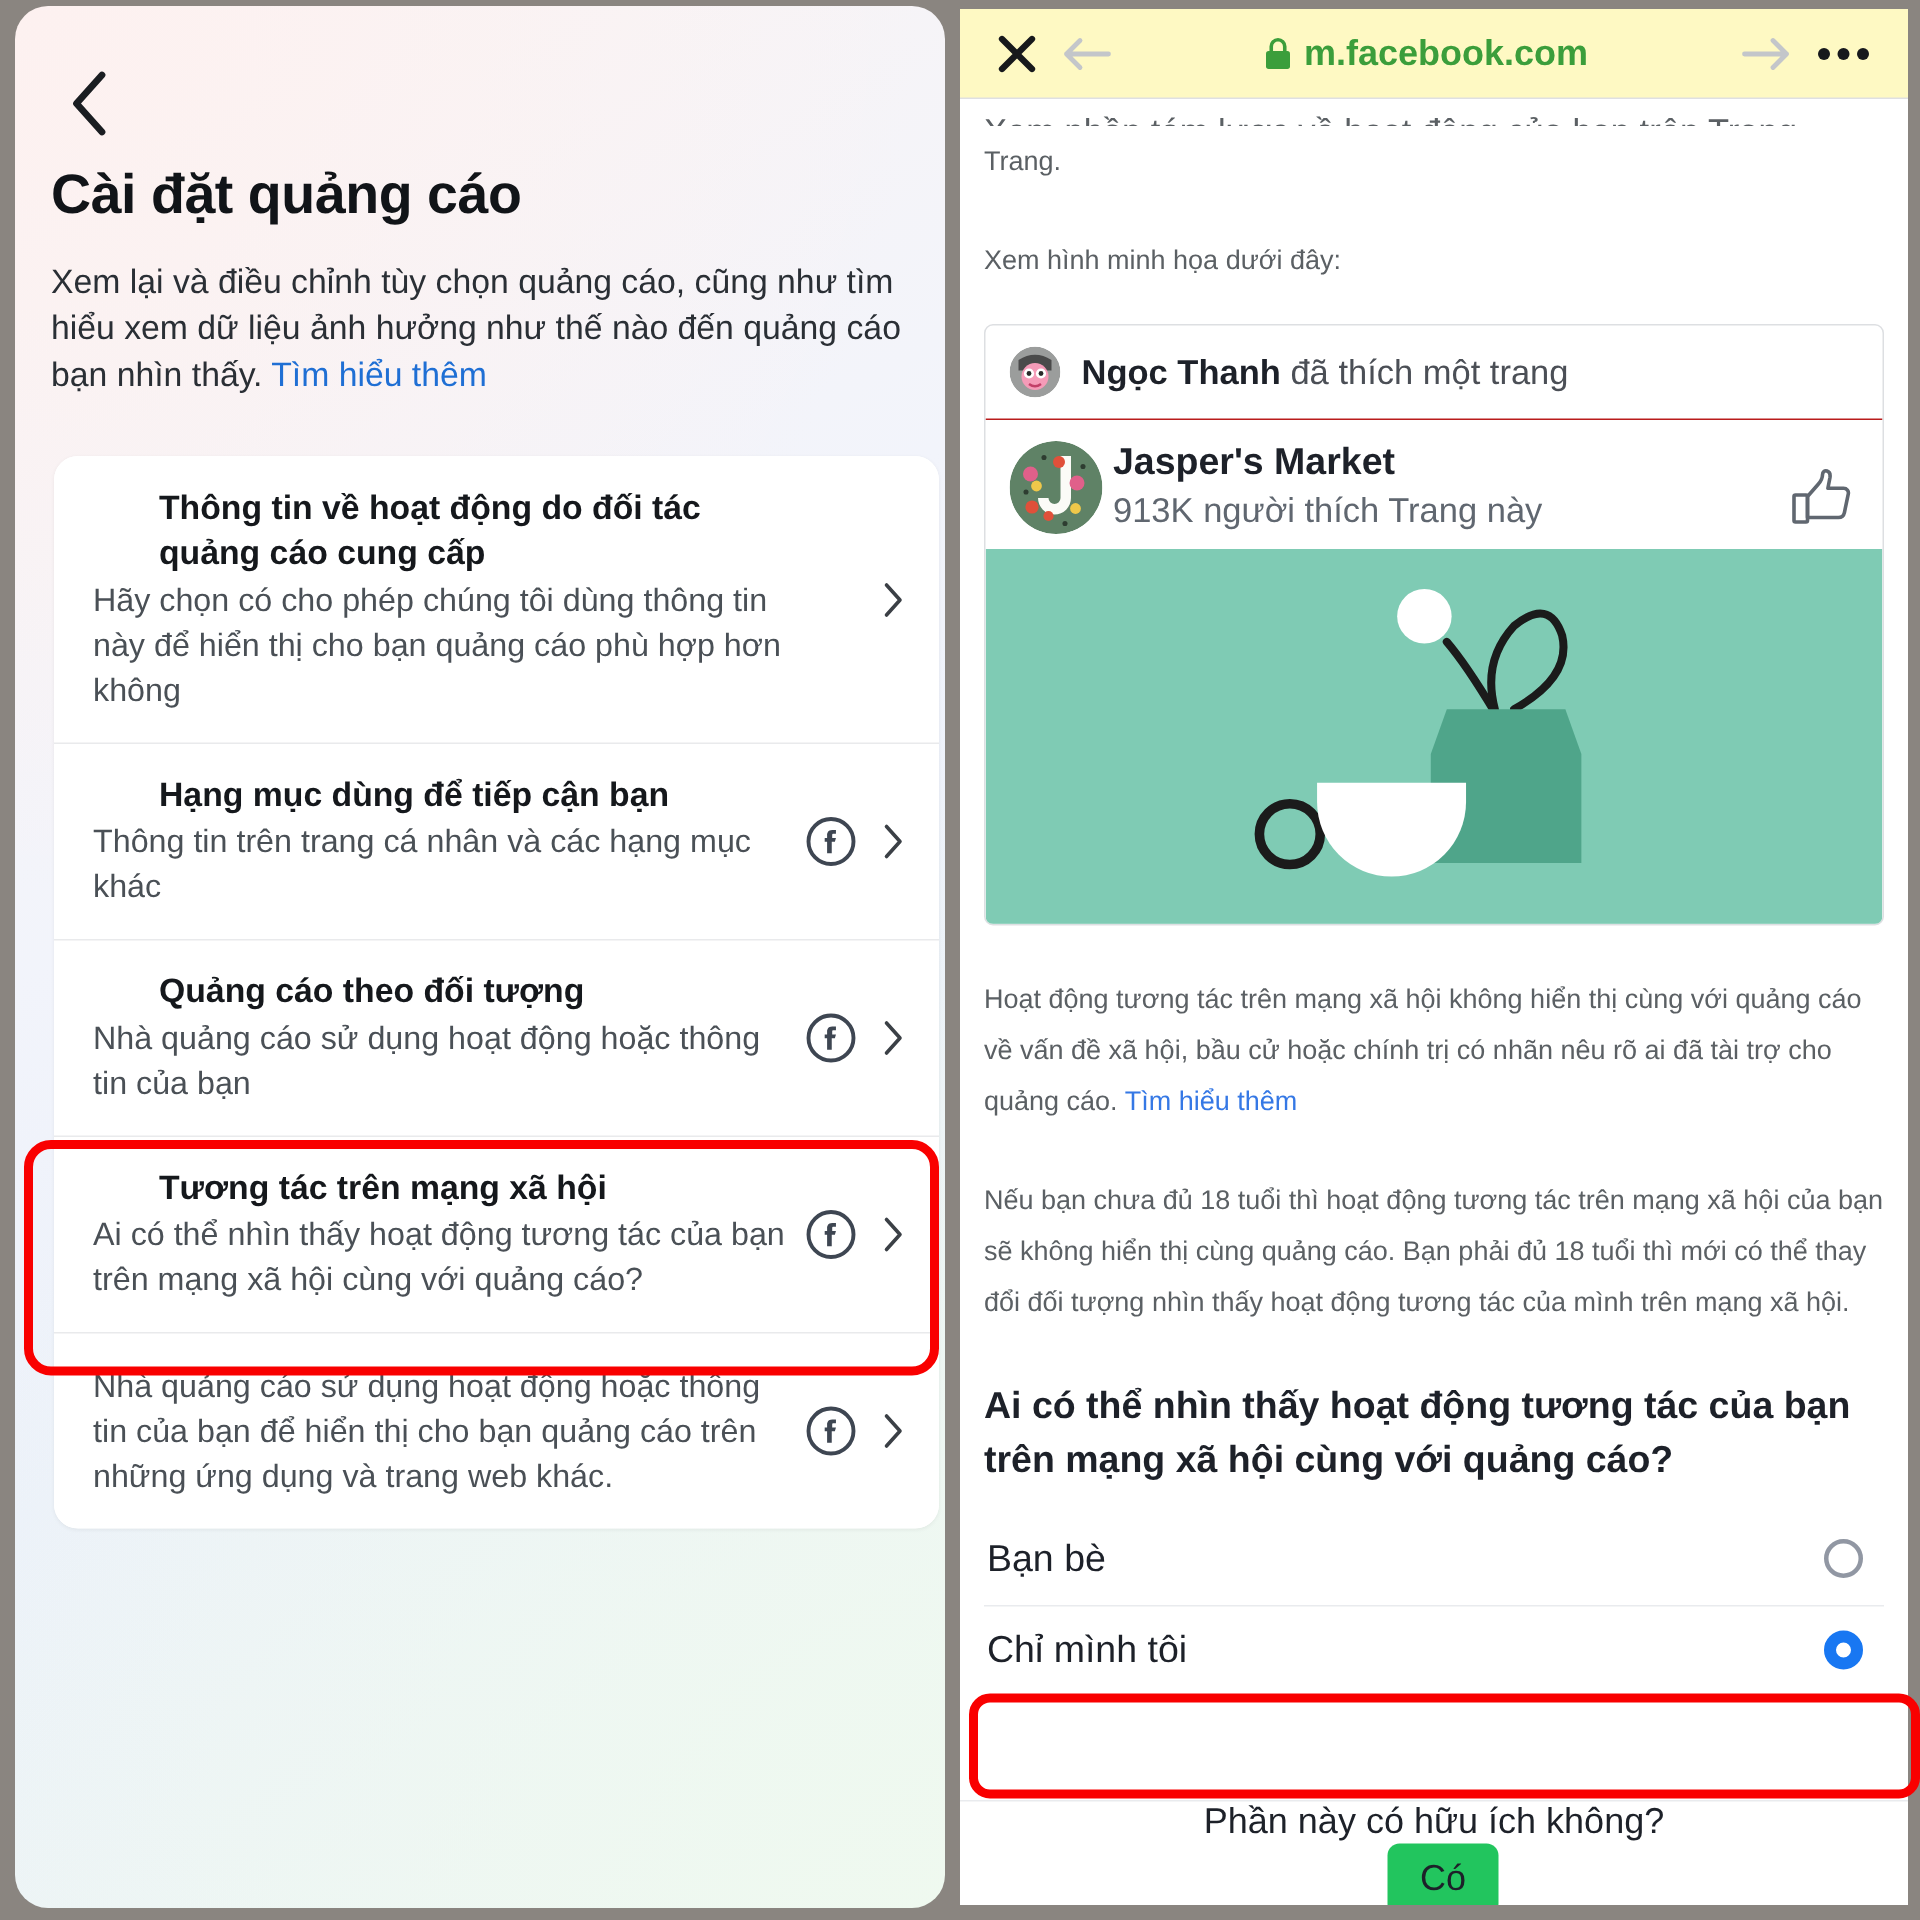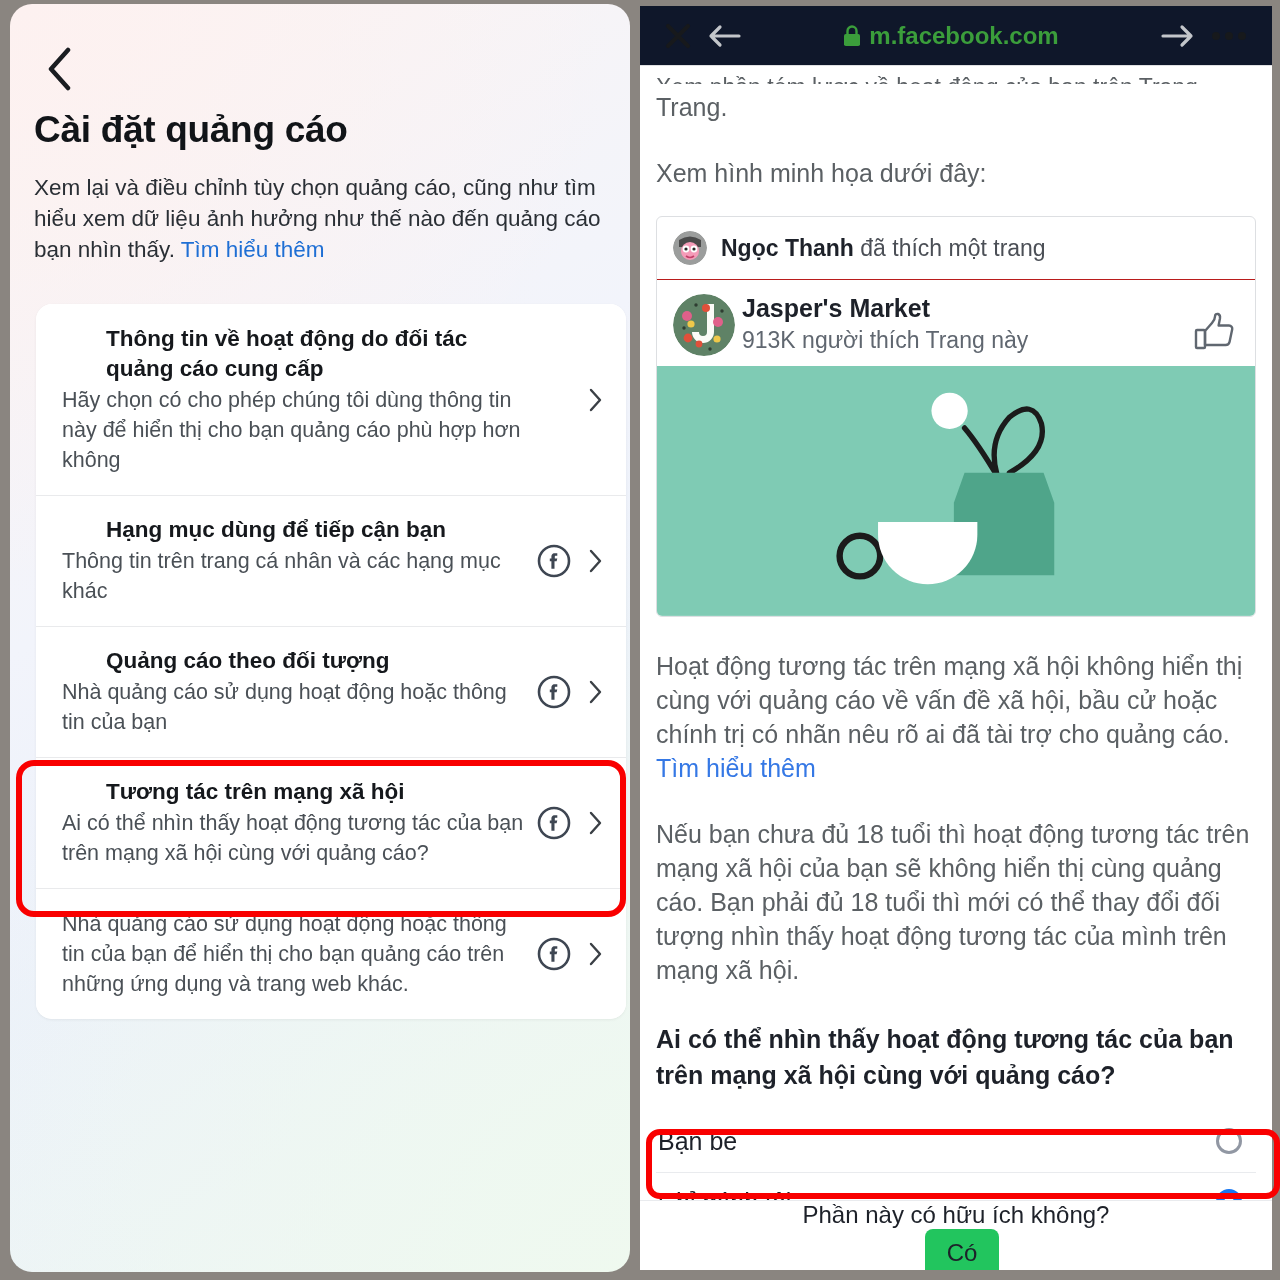--- a/index.html
+++ b/index.html
@@ -89,39 +89,39 @@
     position: relative;
     width: 632px; height: 1264px;
     background: #fff;
     overflow: hidden;
   }
   .browser-bar {
     position: relative;
     height: 60px;
     display: flex; align-items: center;
     padding: 0 18px;
-    background: #0f172a;
+    background: #fef9c3;
     border-bottom: 1px solid #dfe0e2;
   }
   .bb-close { width: 40px; display: flex; align-items: center; justify-content: center; }
   .bb-arrow { width: 52px; display: flex; align-items: center; justify-content: center; }
   .bb-url {
     flex: 1; display: flex; align-items: center; justify-content: center; gap: 8px;
     font-size: 24px; font-weight: bold; color: #3b9e3b;
   }
   .bb-dots { width: 50px; display: flex; align-items: center; justify-content: center; gap: 5px; }
   .bb-dots i { width: 8px; height: 8px; border-radius: 50%; background: #17191c; display: block; }
 
   .web-body { position: relative; padding: 0 16px; }
   .clipped-line {
     height: 14px; overflow: hidden; margin-top: 4px;
     font-size: 23px; color: #5b6064; line-height: 34px;
   }
   .para {
-    font-size: 25px; line-height: 34px; color: #5b6064;
+    font-size: 18px; line-height: 34px; color: #5b6064;
     margin-top: 6px;
   }
   .para.sp { margin-top: 32px; }
   .para .link { color: #3578e5; }
 
   .fb-card {
     margin-top: 26px;
     border: 1px solid #dddfe2;
     border-radius: 6px;
     overflow: hidden;

